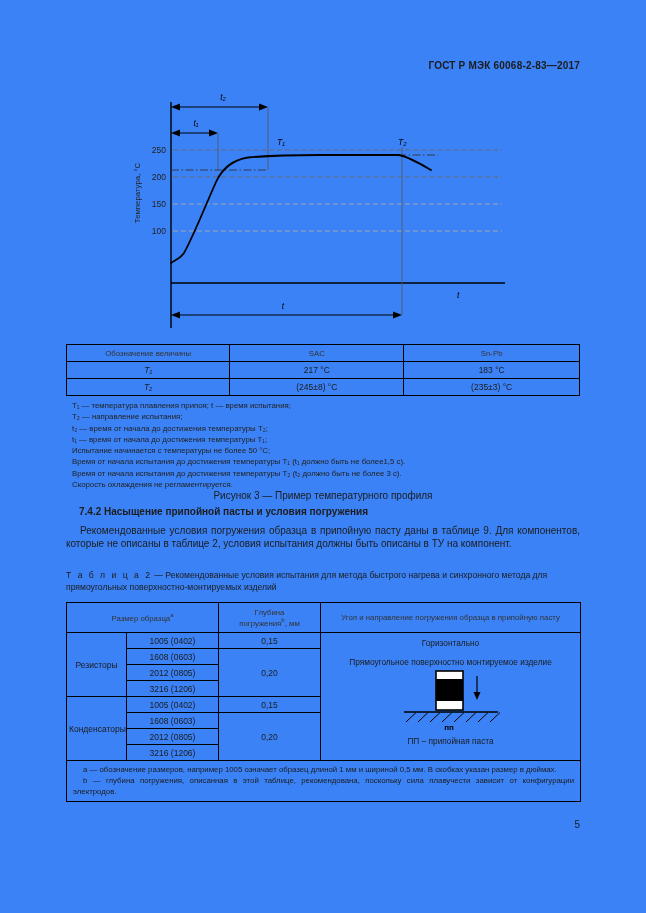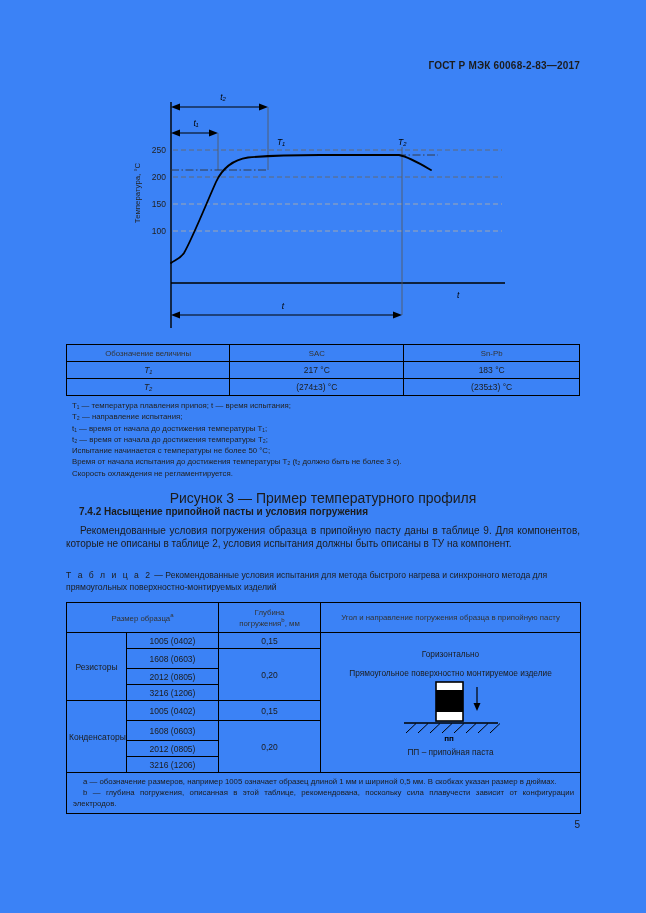--- a/index.html
+++ b/index.html
@@ -15,33 +15,33 @@
   #chart-wrap{top:88px;left:120px;width:470px;height:252px;}
   svg text{font-family:"Liberation Sans","DejaVu Sans",sans-serif;}
   
   table{border-collapse:collapse;}
   #table1{top:344px;left:66px;width:514px;}
   #table1 td{border:1px solid #000;text-align:center;vertical-align:middle;height:14px;font-size:8.5px;padding:1px 14px;}
   #table1 .hdr{font-size:7.8px;color:#333;}
   #table1 .var{font-style:italic;}
   
   #notes1{top:400px;left:72px;width:460px;font-size:7.8px;line-height:11.3px;color:#222;}
-  #fig-caption{top:490px;left:66px;width:514px;text-align:center;font-size:14px;}
+  #fig-caption{top:490px;left:66px;width:514px;text-align:center;font-size:10px;}
   
   #sec-heading{top:506px;left:79px;width:500px;font-size:10px;font-weight:bold;}
   #sec-para{top:524px;left:66px;width:514px;font-size:10px;line-height:13.4px;text-align:justify;text-indent:14px;}
   
   #t2-label{top:570px;left:66px;width:514px;font-size:8.6px;line-height:11.5px;}
   #t2-label .sp{letter-spacing:2px;}
   #table2{top:602px;left:66px;width:514px;table-layout:fixed;}
   #table2 td{border:1px solid #000;font-size:8.5px;text-align:center;vertical-align:middle;padding:1px 2px;}
   #table2 td.h{font-size:7.8px;color:#333;height:27px;}
   #table2 td.r{height:13px;}
   #table2 sup{font-size:6px;}
-  #table2 td.angle{vertical-align:top;padding:15px 4px;}
+  #table2 td.angle{vertical-align:top;padding:4px 4px;}
   .angle-l1{font-size:8.3px;margin-top:1px;}
   .angle-l2{font-size:8.3px;margin-top:9px;}
   .angle-legend{font-size:8.3px;margin-top:1px;}
   #table2 td.fnote{text-align:left;font-size:7.8px;line-height:11px;padding:3px 6px 4px 6px;}
   #table2 td.fnote div{text-indent:10px;text-align:justify;}
   #page-num{top:819px;left:66px;width:514px;text-align:right;font-size:10px;}
 </style>
 </head>
 <body>
 
@@ -121,32 +121,33 @@
       <td class="hdr" style="width:177px">SAC</td>
       <td class="hdr" style="width:179px">Sn-Pb</td>
     </tr>
     <tr>
       <td class="var">T₁</td>
       <td>217 °С</td>
       <td>183 °С</td>
     </tr>
     <tr>
       <td class="var">T₂</td>
-      <td>(274±3) °С</td>
+      <td>(245±8) °С</td>
       <td>(235±3) °С</td>
     </tr>
   </tbody>
     </table>
 
   <div class="abs" id="notes1">
     <div>Т₁ — температура плавления припоя;  t — время испытания;</div>
     <div>Т₂ — направление испытания;</div>
+    <div>t₂ — время от начала до достижения температуры Т₂;</div>
     <div>t₁ — время от начала до достижения температуры Т₁;</div>
-    <div>t₂ — время от начала до достижения температуры Т₂;</div>
     <div>Испытание начинается с температуры не более 50 °С;</div>
+    <div>Время от начала испытания до достижения температуры Т₁ (t₁ должно быть не более1,5 с).</div>
     <div>Время от начала испытания до достижения температуры Т₂ (t₂ должно быть не более 3 с).</div>
     <div>Скорость охлаждения не регламентируется.</div>
   </div>
 
   <div class="abs" id="fig-caption">Рисунок 3 — Пример температурного профиля</div>
 
   <div class="abs" id="sec-heading">7.4.2 Насыщение припойной пасты и условия погружения</div>
   <div class="abs" id="sec-para">Рекомендованные условия погружения образца в припойную пасту даны в таблице 9. Для компонентов, которые не описаны в таблице 2, условия испытания должны быть описаны в ТУ на компонент.</div>
 
   <div class="abs" id="t2-label"><span class="sp">Т а б л и ц а  2</span><span> — Рекомендованные условия испытания для метода быстрого нагрева и синхронного метода для прямоугольных поверхностно-монтируемых изделий</span></div>

